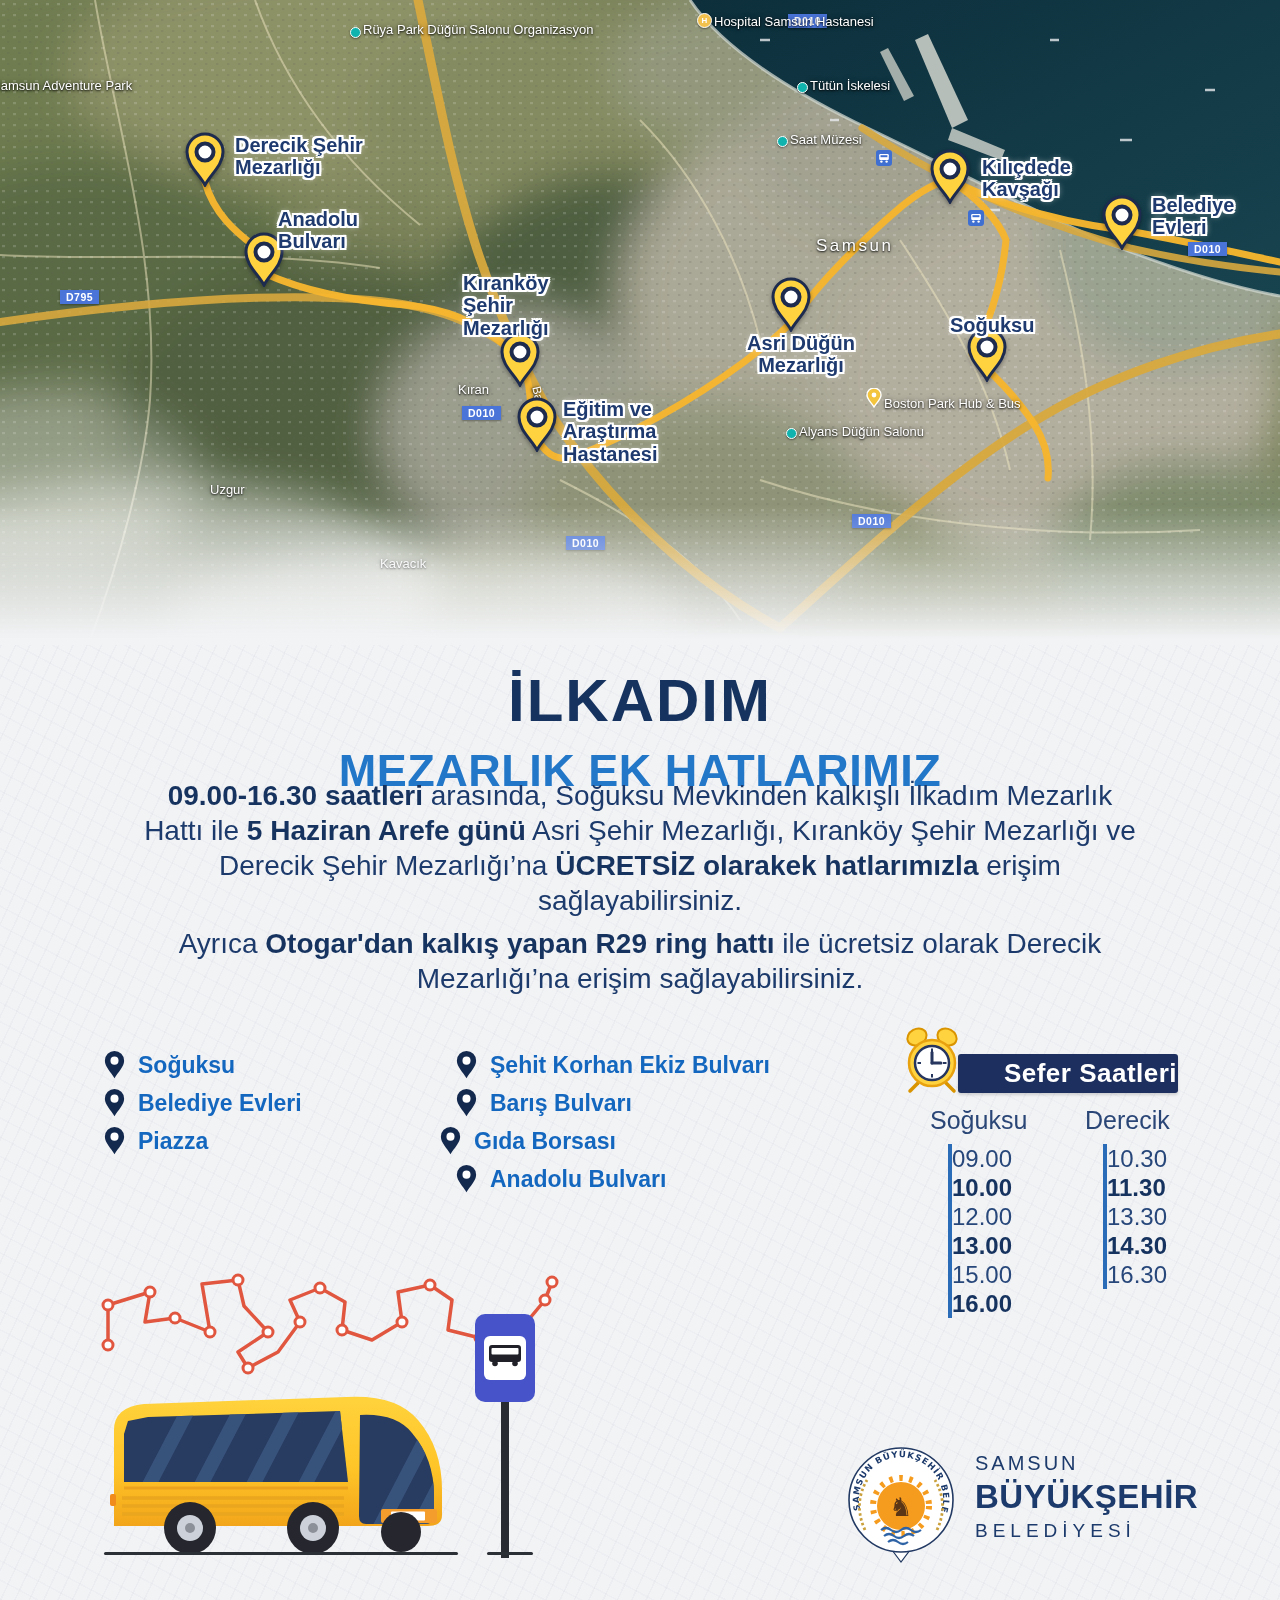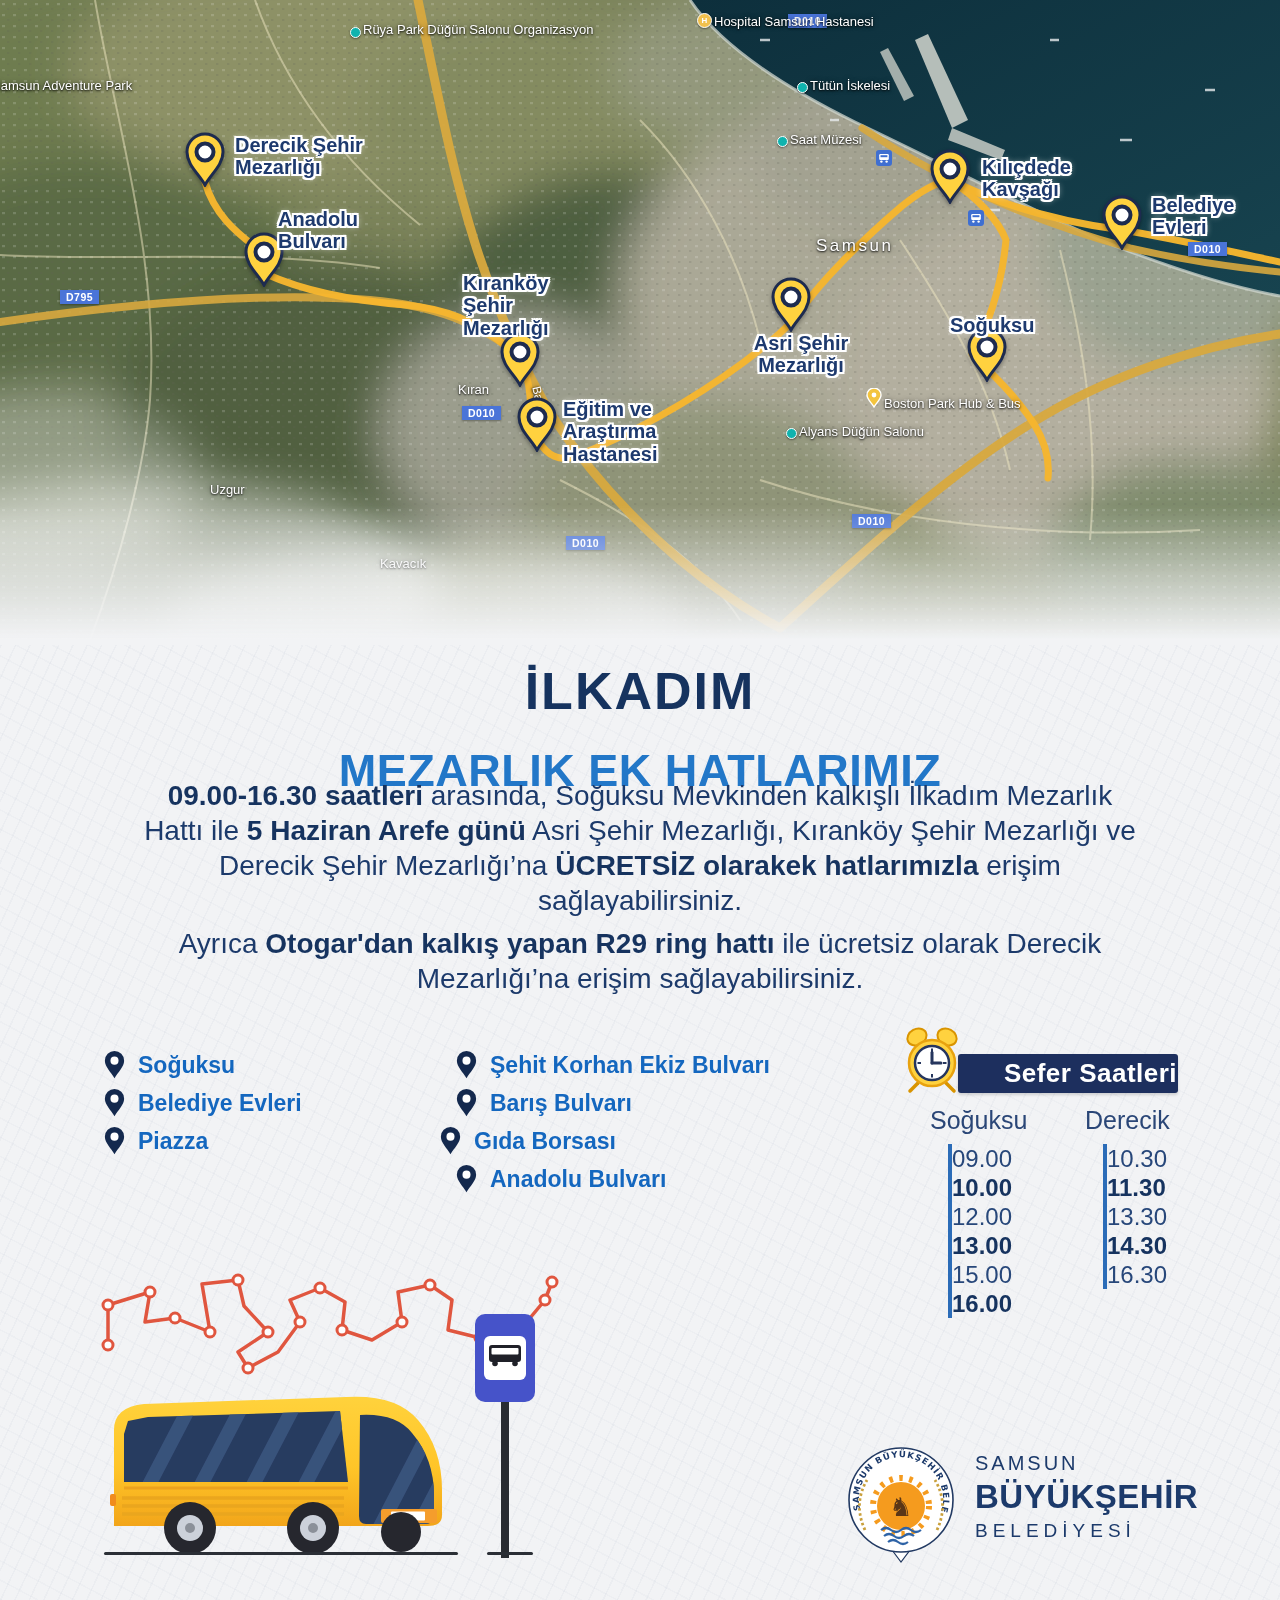--- a/index.html
+++ b/index.html
@@ -26,21 +26,21 @@
   .rot{transform:rotate(78deg);transform-origin:left top;}
   .shield{position:absolute;background:#4a74d8;color:#fff;font-size:10.5px;font-weight:700;
     padding:1px 6px;border-radius:0;letter-spacing:.5px;box-shadow:0 1px 2px rgba(0,0,0,.35);}
   .teal-dot{position:absolute;width:9px;height:9px;border-radius:50%;background:#10b3ae;border:1.5px solid #fff;box-shadow:0 1px 2px rgba(0,0,0,.4);}
   .poi-h{position:absolute;width:13px;height:13px;border-radius:50%;background:#f2c14e;border:1.5px solid #fff;
     color:#fff;font-size:8px;font-weight:700;display:flex;align-items:center;justify-content:center;box-shadow:0 1px 2px rgba(0,0,0,.4);}
   .transit-icon{position:absolute;width:16px;height:16px;}
   .mini-pin{position:absolute;width:16px;height:20px;}
   
   .title-main{position:absolute;left:0;top:626px;width:1280px;text-align:center;
-    font-size:52px;font-weight:900;color:var(--c-deepNavy,#16335f);letter-spacing:2px;}
+    font-size:60px;font-weight:900;color:var(--c-deepNavy,#16335f);letter-spacing:2px;}
   .title-sub{position:absolute;left:0;top:708px;width:1280px;text-align:center;
     font-size:45px;font-weight:900;color:var(--c-blue,#2277c8);letter-spacing:.5px;}
   .para{position:absolute;left:140px;width:1000px;margin:0;text-align:center;
     font-size:28px;line-height:35px;color:var(--c-navy,#1c3a6b);}
   .para b{font-weight:800;color:var(--c-deepNavy,#16335f);}
   .para1{top:778px;}
   .para2{top:926px;}
   
   .stop{position:absolute;display:flex;align-items:center;gap:13px;height:30px;}
   .stop svg{width:21px;height:28px;flex:0 0 auto;}
@@ -239,21 +239,21 @@
       <span>Kıranköy</span><br>
       <span>Şehir</span><br>
       <span>Mezarlığı</span>
     </div>
     <div class="pin-label" style="left:563px;top:398px">
       <span>Eğitim ve</span><br>
       <span>Araştırma</span><br>
       <span>Hastanesi</span>
     </div>
     <div class="pin-label center" style="left:740px;top:332px;width:122px">
-      <span>Asri Şehir</span><br>
+      <span>Asri Düğün</span><br>
       <span>Mezarlığı</span>
     </div>
     <div class="pin-label" style="left:950px;top:314px">
       <span>Soğuksu</span>
     </div>
     <div class="pin-label" style="left:982px;top:156px">
       <span>Kılıçdede</span><br>
       <span>Kavşağı</span>
     </div>
     <div class="pin-label" style="left:1152px;top:194px">

